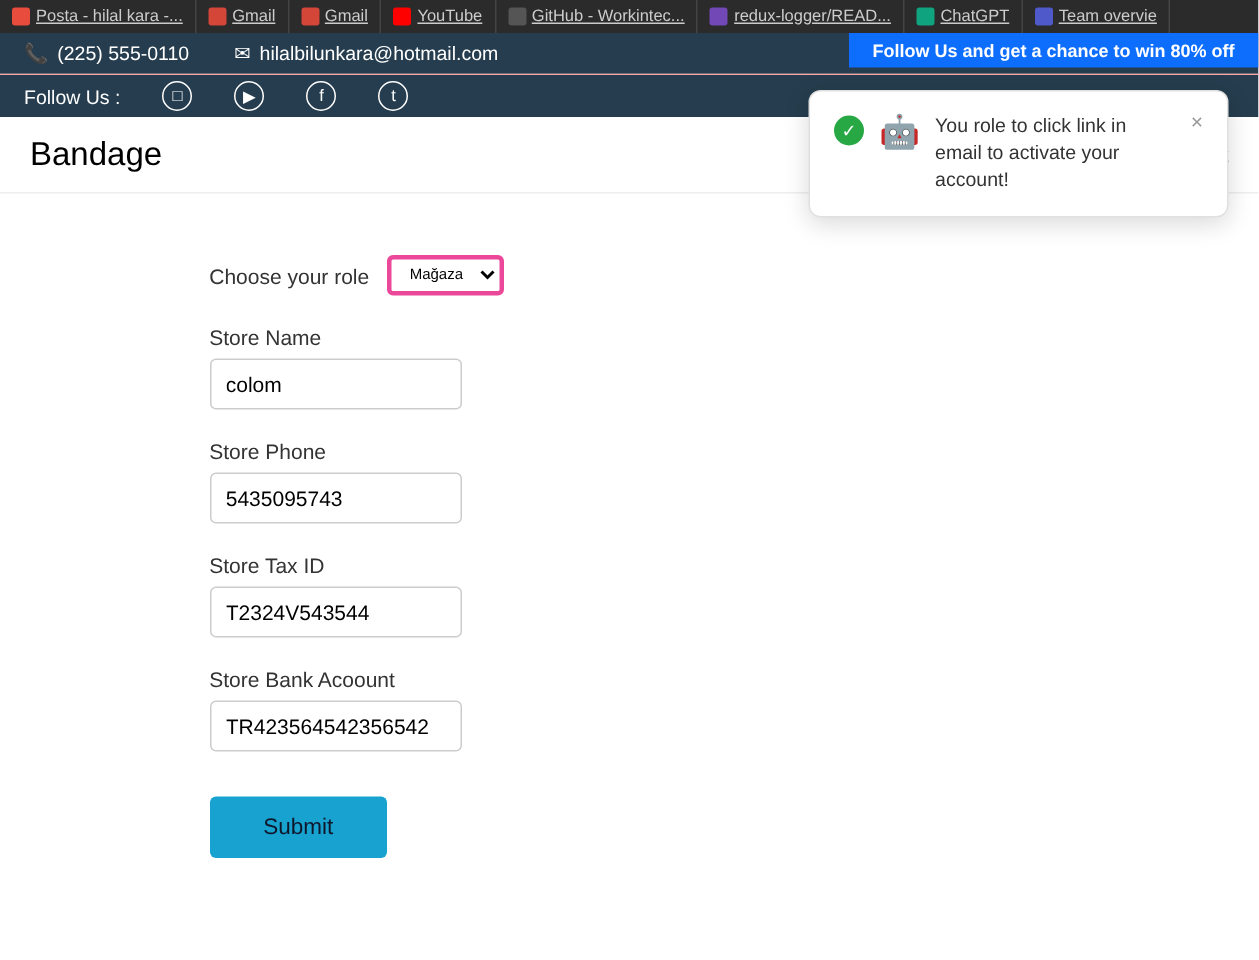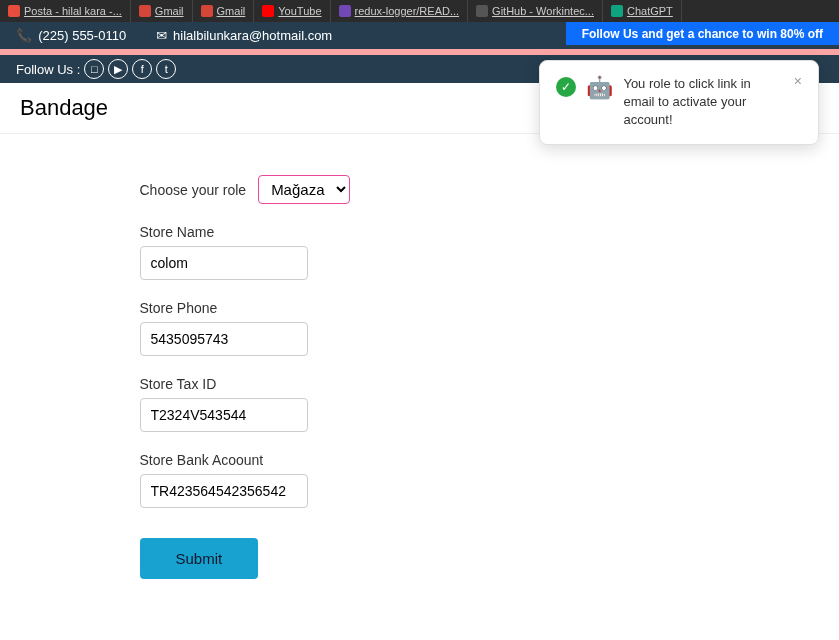--- a/index.html
+++ b/index.html
@@ -65,22 +65,22 @@
     }
 
     
     .social-bar {
       background: #253d4e;
       color: #fff;
       display: flex;
       align-items: center;
       padding: 4px 16px;
       font-size: 13px;
-      gap: 4px;
-      border-top: 6px solid #fca5a5;
+      gap: 28px;
+      border-top: 1px solid #fca5a5;
     }
     .social-icon {
       width: 20px;
       height: 20px;
       border: 1px solid #fff;
       border-radius: 50%;
       display: inline-flex;
       align-items: center;
       justify-content: center;
       font-size: 11px;
@@ -126,22 +126,22 @@
       gap: 12px;
       margin-top: 11px;
     }
     .form-row label {
       font-size: 14px;
       color: #333;
       white-space: nowrap;
     }
     .form-row select {
       padding: 4px 8px;
-      font-size: 15px;
-      border: 1px solid #ec4899;
+      font-size: 10px;
+      border: 3px solid #ec4899;
       border-radius: 4px;
       background: #fff;
       cursor: pointer;
     }
 
     .form-group {
       margin-bottom: 20px;
     }
     .form-group label {
       display: block;
@@ -229,30 +229,34 @@
   </div>
   <div class="tab">
     <span class="tab-icon tab-icon-gmail"></span>
     <span>Gmail</span>
   </div>
   <div class="tab">
     <span class="tab-icon tab-icon-yt"></span>
     <span>YouTube</span>
   </div>
   <div class="tab">
+    <span class="tab-icon tab-icon-gh"></span>
+    <span>GitHub - Workintec...</span>
+  </div>
+  <div class="tab">
     <span class="tab-icon tab-icon-redux"></span>
     <span>redux-logger/READ...</span>
   </div>
   <div class="tab">
-    <span class="tab-icon tab-icon-gh"></span>
-    <span>GitHub - Workintec...</span>
-  </div>
-  <div class="tab">
     <span class="tab-icon tab-icon-chat"></span>
     <span>ChatGPT</span>
+  </div>
+  <div class="tab">
+    <span class="tab-icon tab-icon-team"></span>
+    <span>Team overvie</span>
   </div>
 </div>
 
 <div class="info-bar">
   <div class="contact-info">
     <span>📞</span>
     <span>(225) 555-0110</span>
   </div>
   <div class="contact-info">
     <span>✉</span>

